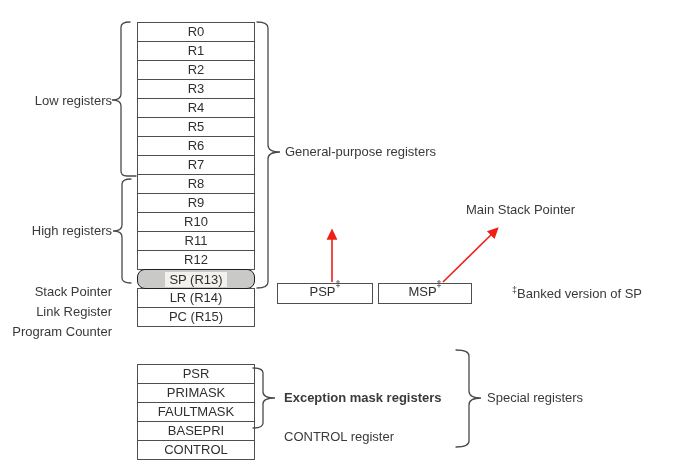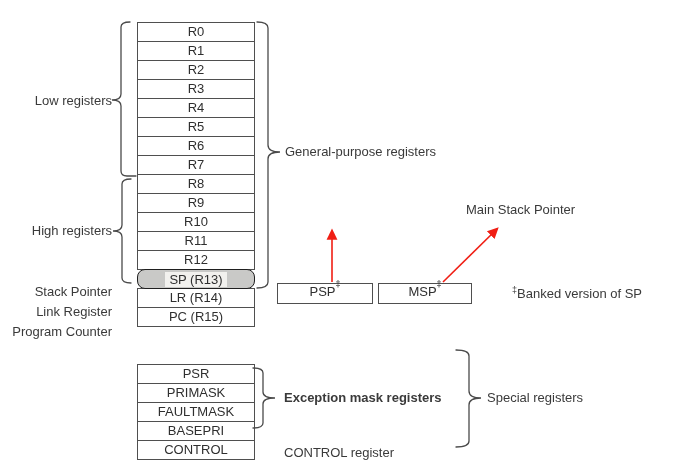--- a/index.html
+++ b/index.html
@@ -118,21 +118,21 @@
   <div class="lbl right-align" style="top:94px;">Low registers</div>
   <div class="lbl right-align" style="top:224px;">High registers</div>
   <div class="lbl right-align" style="top:285px;">Stack Pointer</div>
   <div class="lbl right-align" style="top:305px;">Link Register</div>
   <div class="lbl right-align" style="top:325px;">Program Counter</div>
 
   <div class="lbl" style="left:285px;top:145px;">General-purpose registers</div>
   <div class="lbl" style="left:466px;top:203px;">Main Stack Pointer</div>
   <div class="lbl" style="left:512px;top:287px;"><sup>‡</sup><span>Banked version of SP</span></div>
   <div class="lbl" style="left:284px;top:391px;font-weight:bold;">Exception mask registers</div>
-  <div class="lbl" style="left:284px;top:446px;">CONTROL register</div>
+  <div class="lbl" style="left:284px;top:430px;">CONTROL register</div>
   <div class="lbl" style="left:487px;top:391px;">Special registers</div>
 
   <svg class="overlay" width="693" height="462" viewBox="0 0 693 462">
     <defs>
       <marker id="arrowhead" markerWidth="8" markerHeight="8" refX="5.5" refY="4" orient="auto">
         <path d="M0,0.6 L7,4 L0,7.4 Z" fill="#f01e14"></path>
       </marker>
     </defs>
 
     <path class="brace" d="M130,22 Q121,22 121,27 L121,94 Q121,100 112,100 Q121,100 121,106 L121,171 Q121,176 127,176 L136,176"></path>

